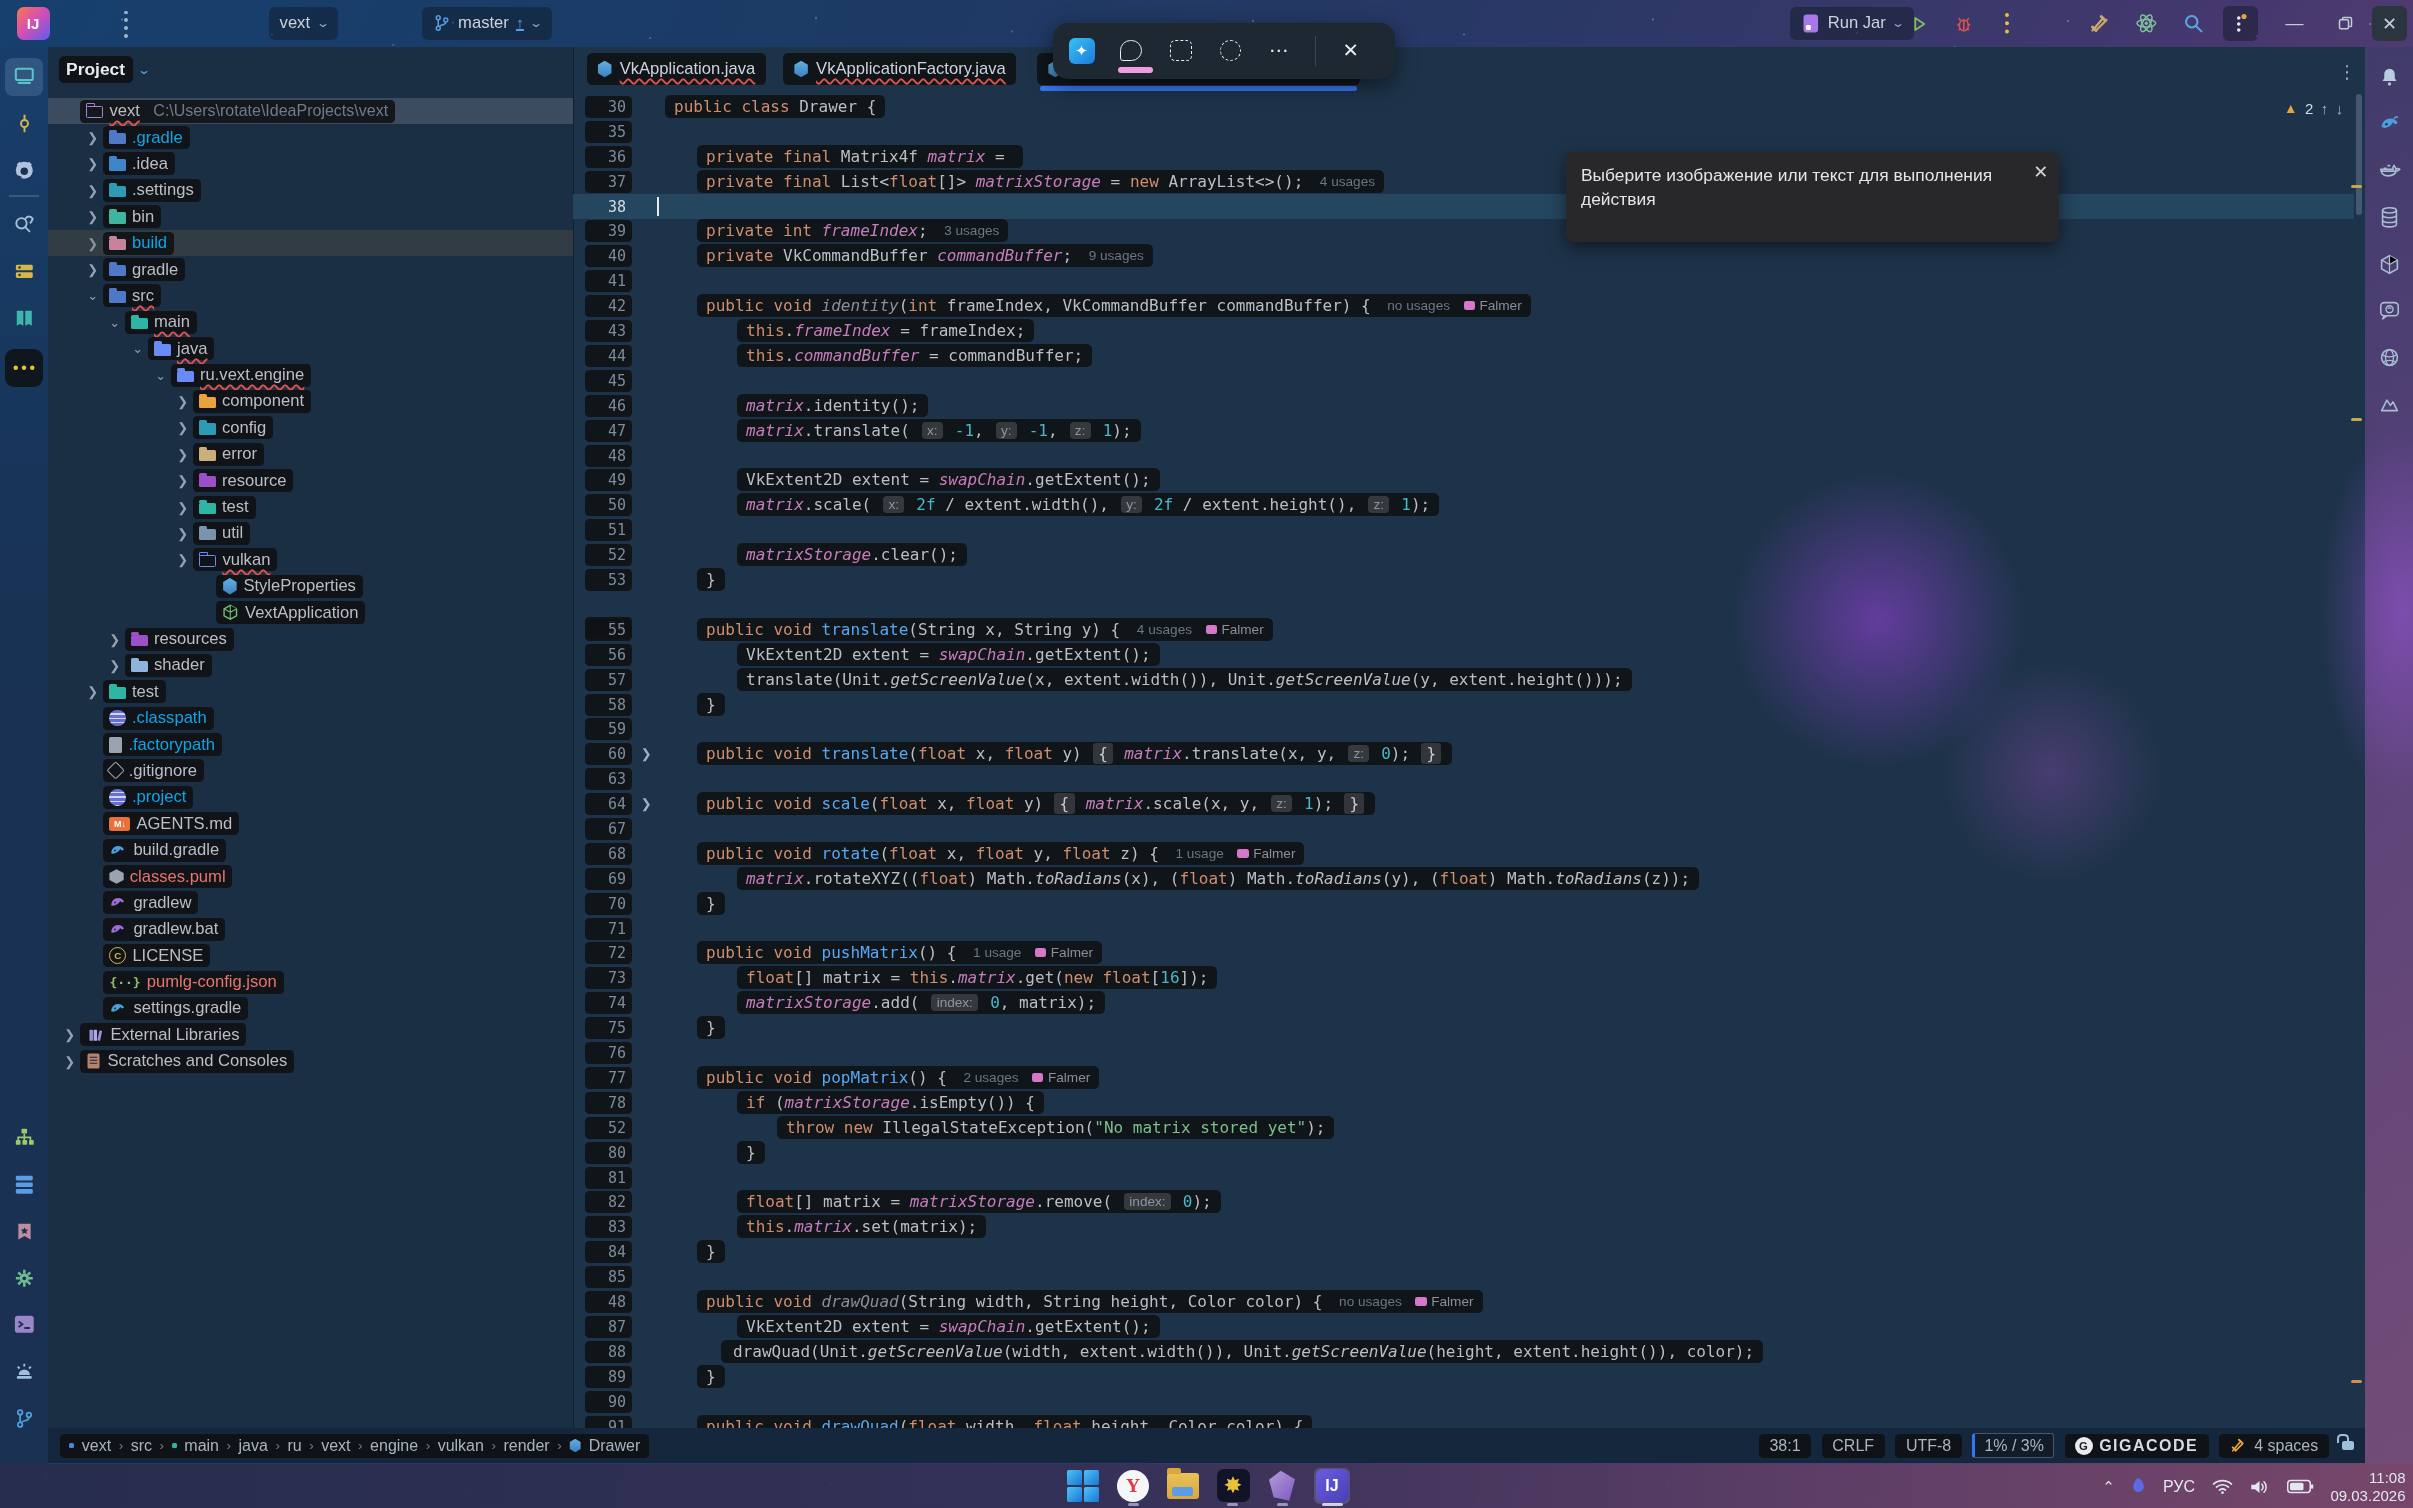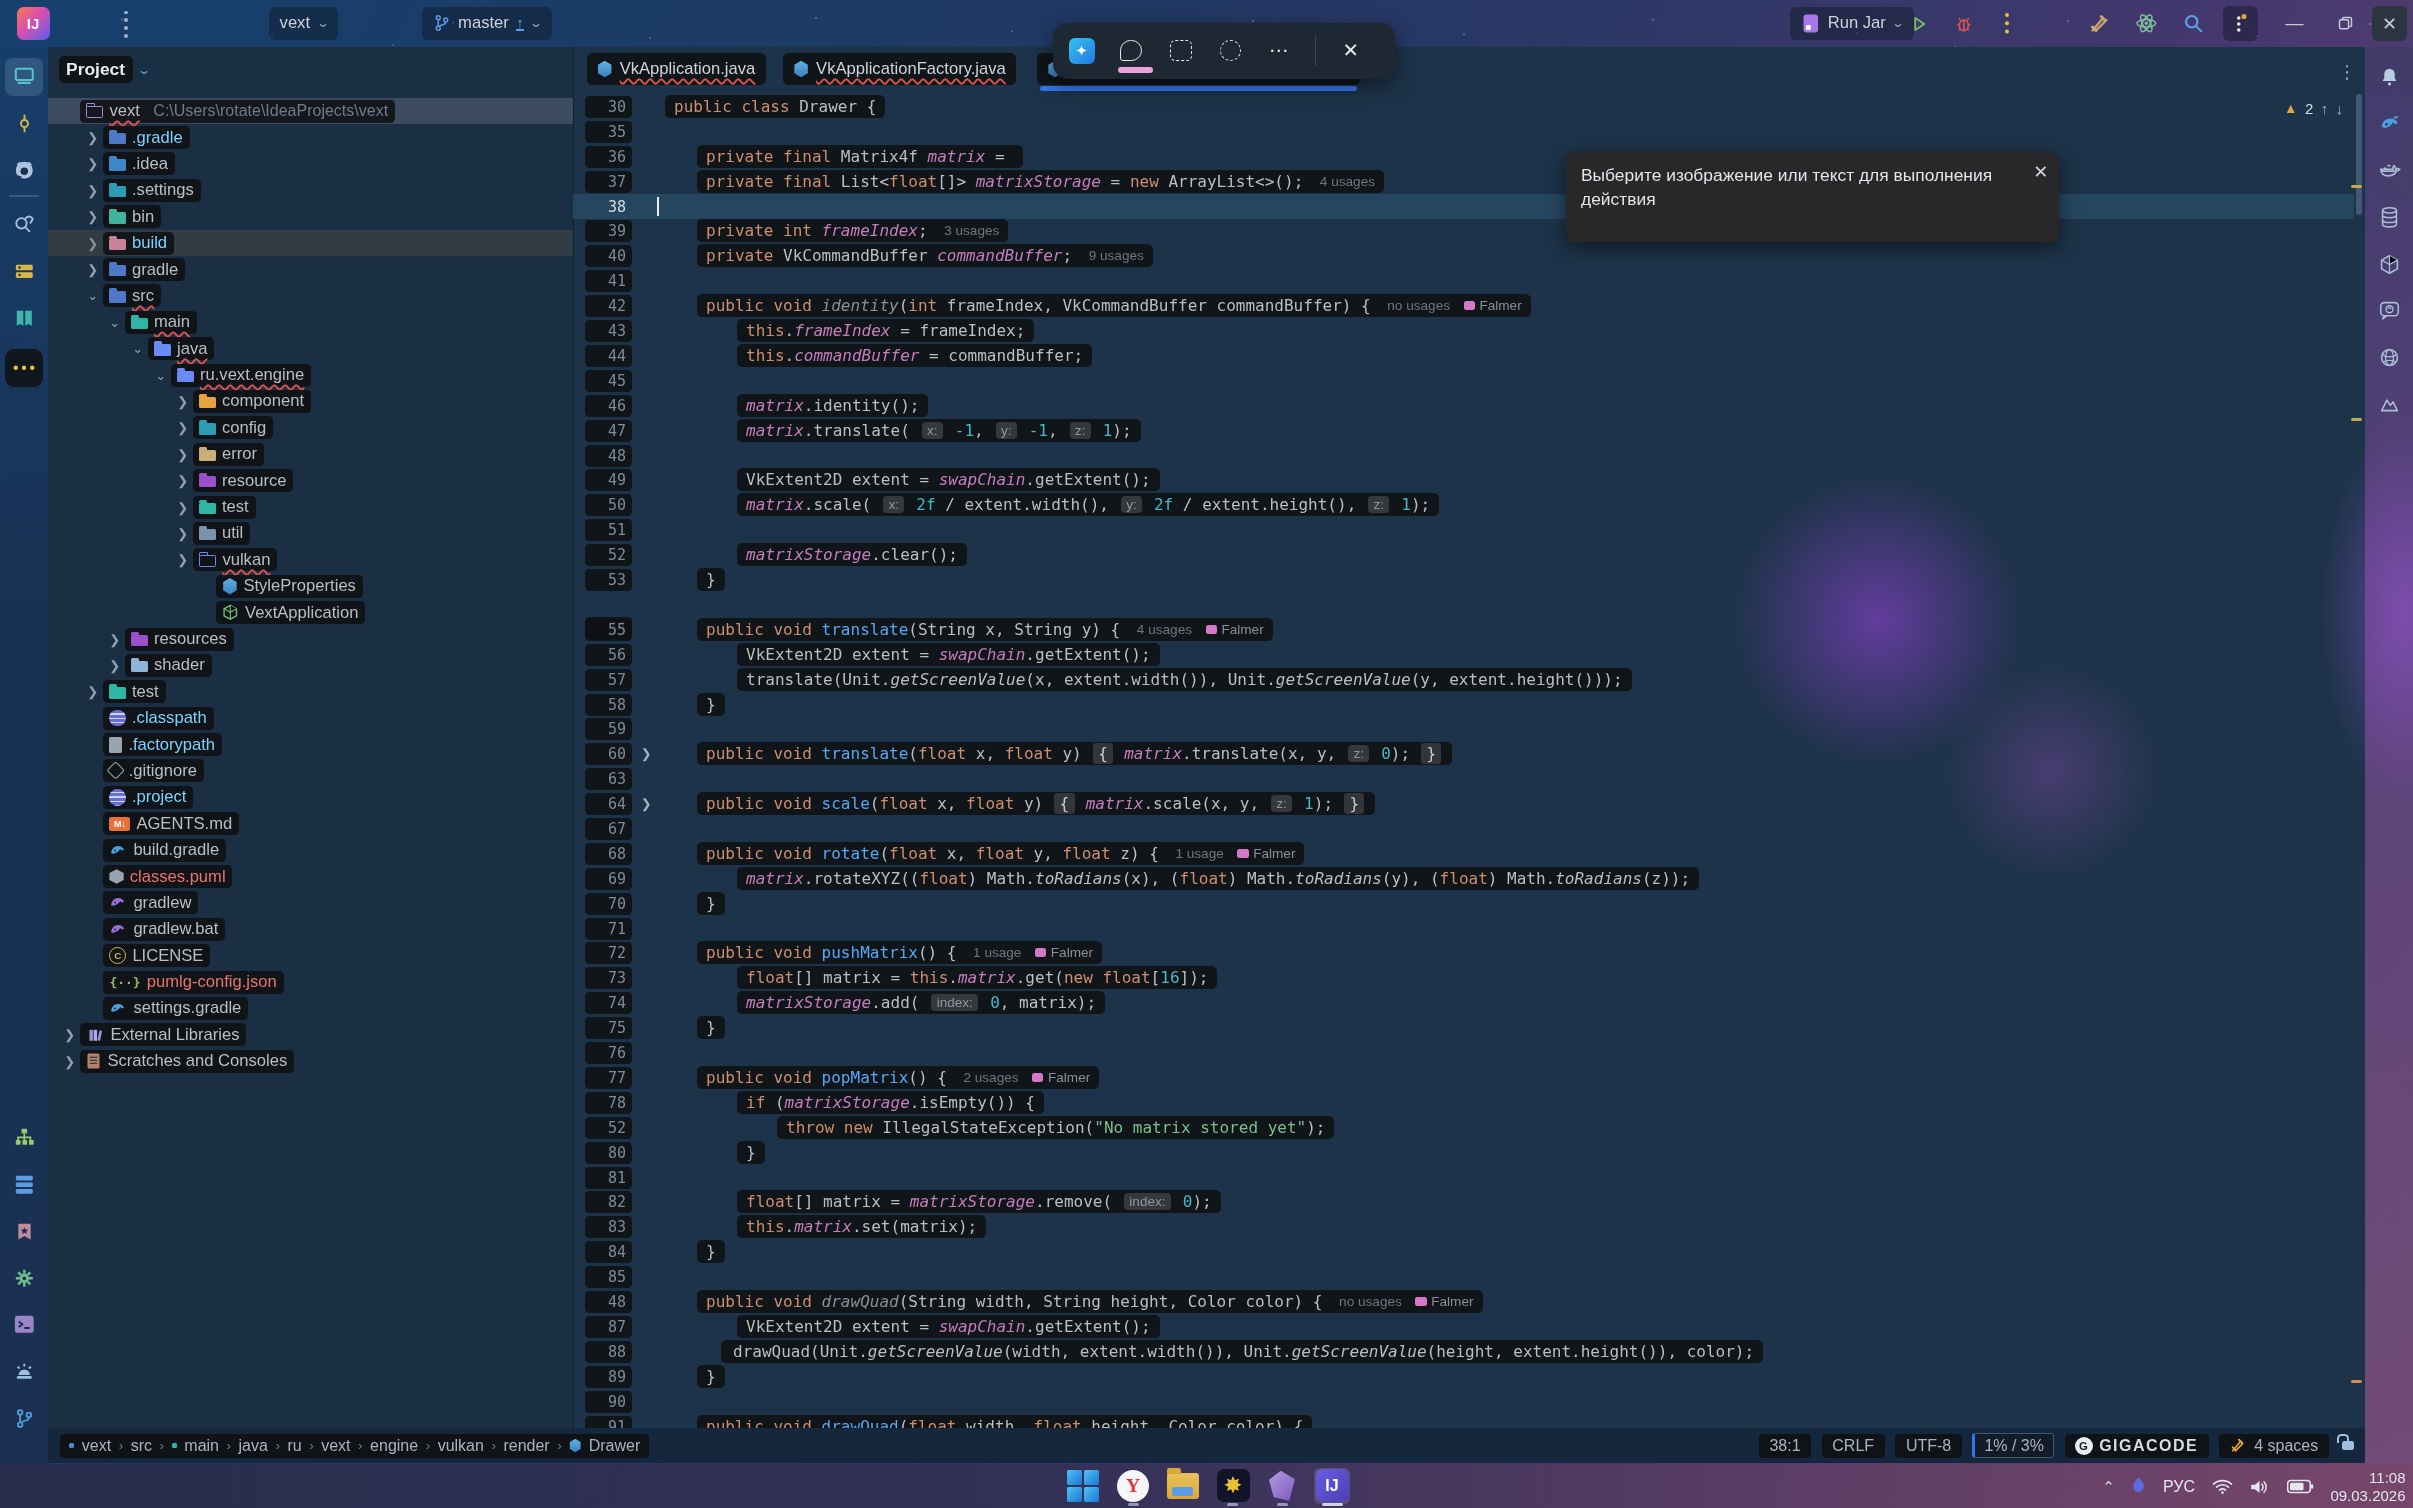--- a/index.html
+++ b/index.html
@@ -61,21 +61,21 @@
   .chip{background:rgba(15,17,19,.88);border-radius:5.3px;}
   #panel-hd .t{font-size:17.4px;font-weight:bold;color:#E8EBEF;padding:3px 7.5px;}
   #tree{position:absolute;left:0;top:51px;width:525px;}
   .trow{position:relative;height:26.4px;display:flex;align-items:center;}
   .trow .band{position:absolute;left:0;top:0;width:525px;height:26.4px;}
   .band-sel{background:#3C4B5E;}
   .band-hl{background:rgba(120,100,70,.25);}
   .tchev{width:19.6px;font-size:13px;color:#93A1B0;text-align:center;flex:none;}
   .tlabel{font-size:16.6px;padding:1.5px 6.8px;border-radius:4.5px;display:flex;align-items:center;gap:6px;position:relative;z-index:2;}
   .tpath{color:#6F7B8C;margin-left:7.5px;font-size:16px;}
-  .t-tan{color:#7dd3fc}.t-red{color:#E8746C}.t-def{color:#BCBEC4}
+  .t-tan{color:#0ea5e9}.t-red{color:#E8746C}.t-def{color:#BCBEC4}
   .sq{text-decoration:underline wavy #E0524E;text-decoration-thickness:1.5px;text-underline-offset:3.8px;}
   .folder{position:relative;width:16.6px;height:11.3px;border-radius:1.5px;margin-top:2.3px;flex:none;}
   .folder::before{content:"";position:absolute;left:0;top:-3px;width:7.5px;height:3.8px;border-radius:1.5px 1.5px 0 0;background:inherit;}
   .folderO{position:relative;width:15px;height:9.8px;border-radius:1.5px;background:transparent !important;margin-top:2.3px;flex:none;}
   .folderO::before{content:"";position:absolute;left:-1.5px;top:-4.5px;width:6.8px;height:3px;border-radius:1.5px 1.5px 0 0;border:1.5px solid;border-bottom:none;border-color:inherit;}
   .hexic{width:15px;height:16.6px;background:linear-gradient(180deg,#5FB2E0,#3E7FC1);
          clip-path:polygon(50% 0,95% 25%,95% 75%,50% 100%,5% 75%,5% 25%);flex:none;}
   .eclipse{width:16.6px;height:16.6px;border-radius:50%;background:repeating-linear-gradient(180deg,#686FD2 0 3px,#cfd4ff 3px 4.5px);flex:none;}
   .fileic{position:relative;width:13px;height:16px;background:#9AA4B0;border-radius:1.5px;flex:none;}
   .gitic{width:11.3px;height:11.3px;border:1.9px solid #9AA4B0;transform:rotate(45deg);border-radius:2.3px;flex:none;}

